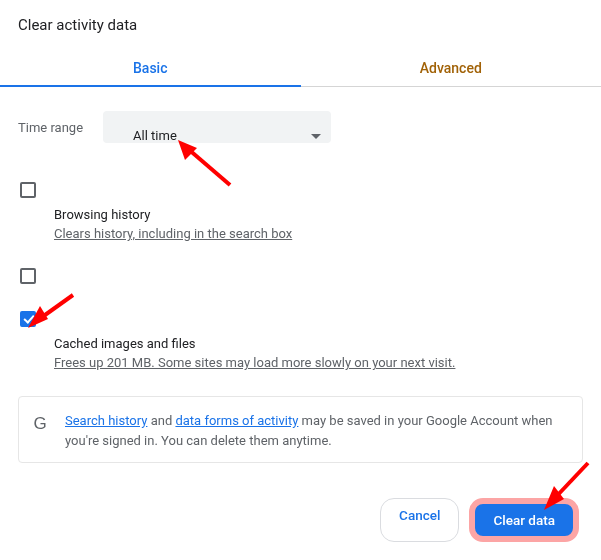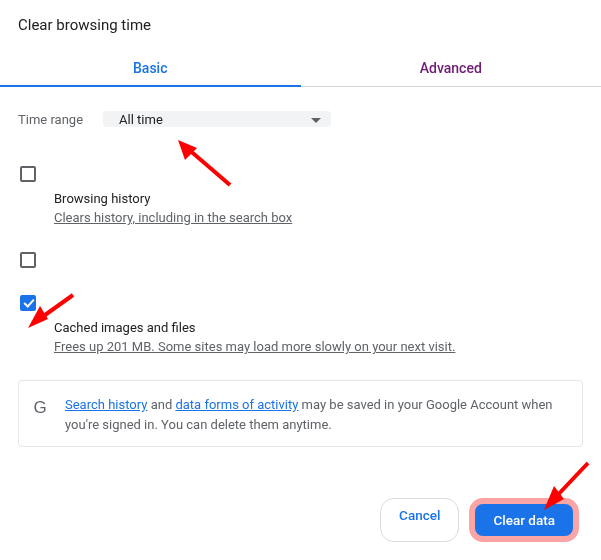--- a/index.html
+++ b/index.html
@@ -25,21 +25,21 @@
       display: flex;
       border-bottom: 1px solid #d5d5d5;
       margin: 6px -18px;
       justify-content: space-between;
     }
     .tab {
       flex: 1;
       text-align: center;
       padding: 12px 0 10px 0;
       font-size: 14px;
-      color: #701a75;
+      color: #a16207;
       cursor: pointer;
       position: relative;
       font-weight: 500;
     }
     .tab.active {
       color: #1a73e8;
     }
     .tab.active::after {
       content: '';
       position: absolute;
@@ -61,22 +61,22 @@
       color: #5f6368;
       font-size: 13px;
       margin-right: 20px;
     }
     .select {
       display: flex;
       align-items: flex-end;
       justify-content: space-between;
       background: #f1f3f4;
       width: 228px;
-      height: 16px;
-      padding: 0 10px 0 16px;
+      height: 32px;
+      padding: 0 10px 0 30px;
       border-radius: 4px;
       cursor: pointer;
       font-size: 13px;
       color: #202124;
     }
     .check-row {
       display: flex;
       padding: 0 0 24px 2px;
       gap: 18px;
     }
@@ -167,21 +167,21 @@
     }
     .arrow {
       position: absolute;
       pointer-events: none;
     }
   </style>
 </head>
 <body>
 
 <div class="dialog">
-  <div class="title">Clear browsing time</div>
+  <div class="title">Clear activity data</div>
 
   <div class="tabs">
     <div class="tab active">Basic</div>
     <div class="tab">Advanced</div>
   </div>
 
   <div class="body">
     <div class="row-time">
       <span class="label-time">Time range</span>
       <div class="select">

